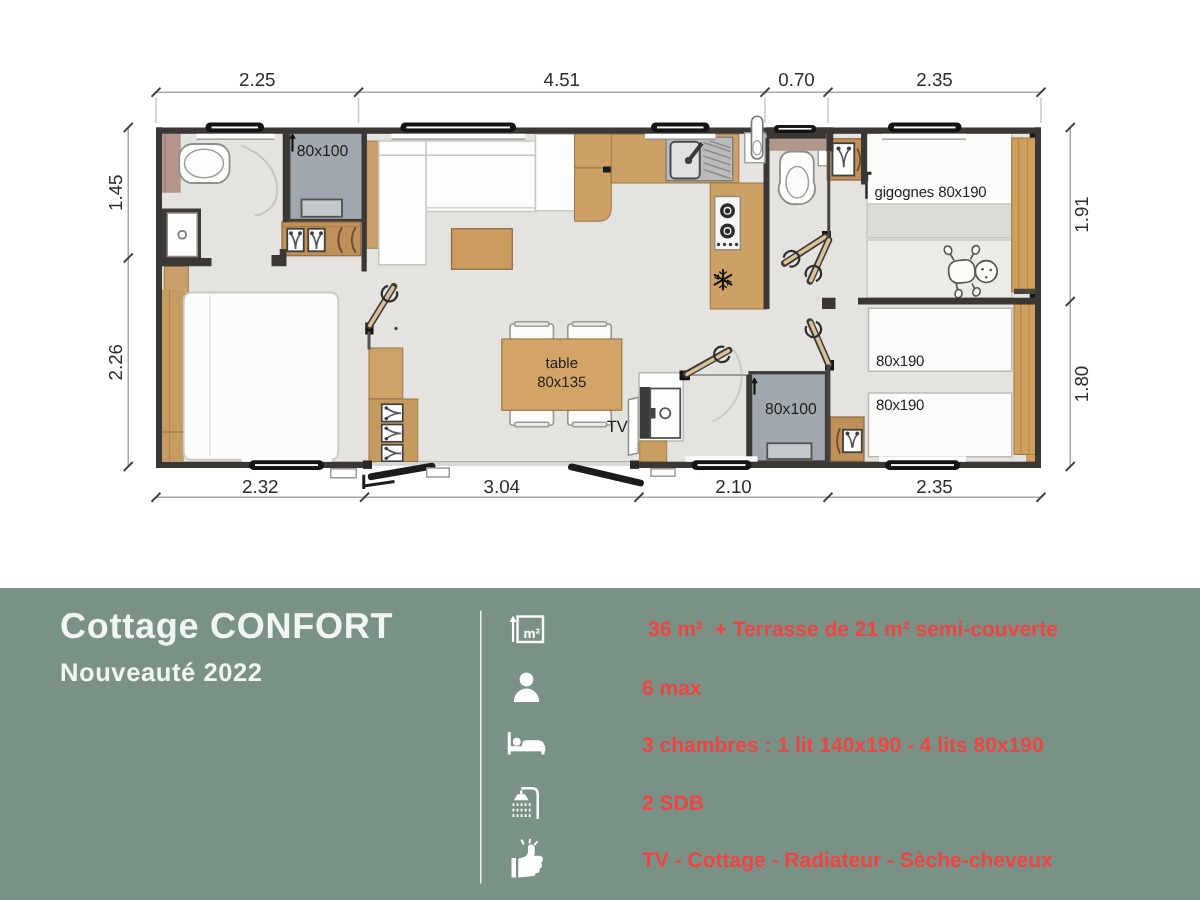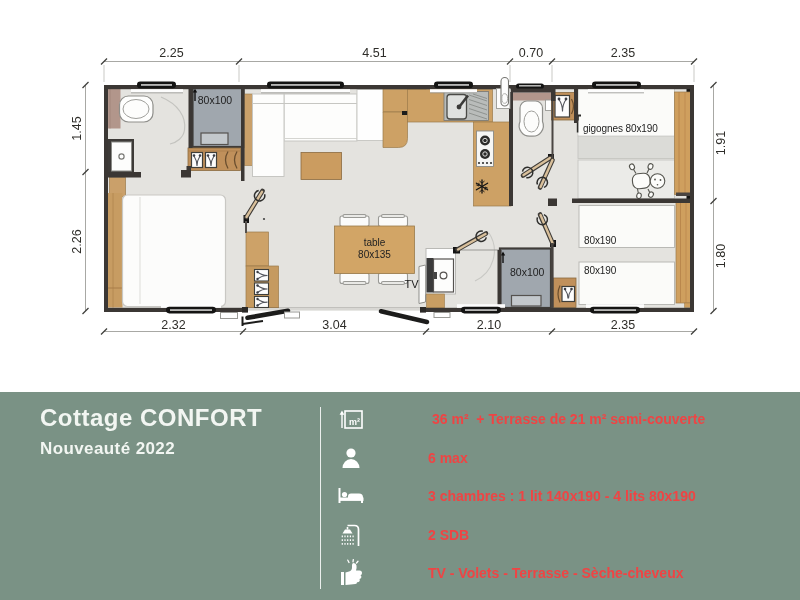--- a/index.html
+++ b/index.html
@@ -533,13 +533,13 @@
 <svg class="icon" style="top:559px;" viewBox="0 0 30 30">
 <path d="M9.5,26 V13.5 l3.5,-1 q3,-1 3,-4 v-2.5 q0,-2 1.8,-2 q2.2,0 2.7,2.5 q0.4,2.2 -0.5,5 h3.5 q2.5,0 2.5,2.5 q0,1.8 -1.5,2.2 q1.2,0.8 0.8,2.3 q-0.4,1.4 -1.8,1.6 q0.8,1.3 -0.2,2.4 q-0.8,0.9 -2.3,0.7 q0.2,1.6 -1.7,1.8 q-4,0.4 -9.8,1 Z" fill="#fff"></path>
 <rect x="5" y="13" width="3" height="13" fill="#fff"></rect>
 <g stroke="#fff" stroke-width="1.3" stroke-linecap="round">
 <line x1="13" y1="3.5" x2="11.8" y2="1.2"></line>
       <line x1="17" y1="2.8" x2="17.3" y2="0.6"></line>
       <line x1="20.5" y1="4" x2="22" y2="2.3"></line>
 </g>
 </svg>
 
-<div class="row" style="top:565px;">TV - Volets - Terrasse - Sèche-cheveux</div>
+<div class="row" style="top:565px;">TV - Cottage - Radiateur - Sèche-cheveux</div>
 
 </body></html>

